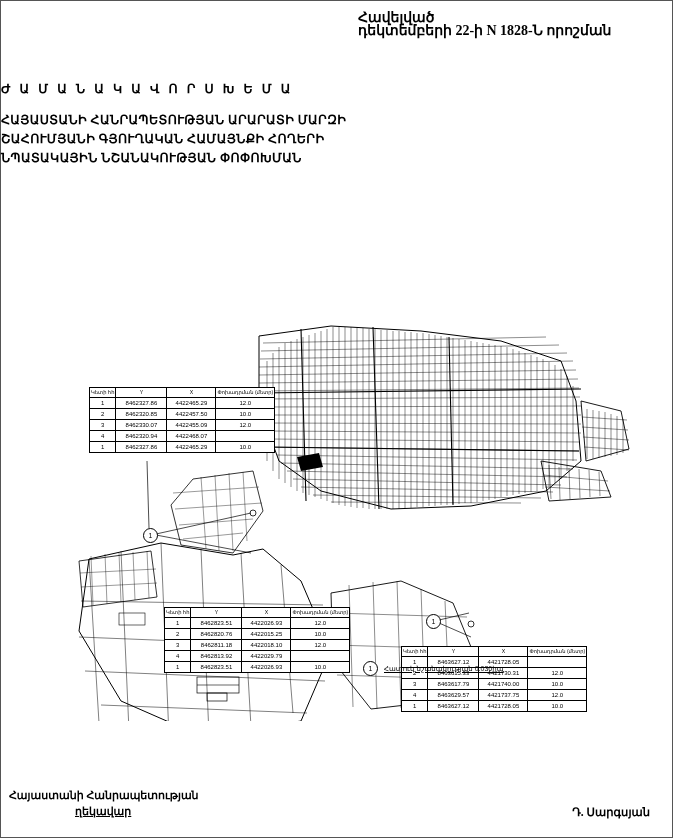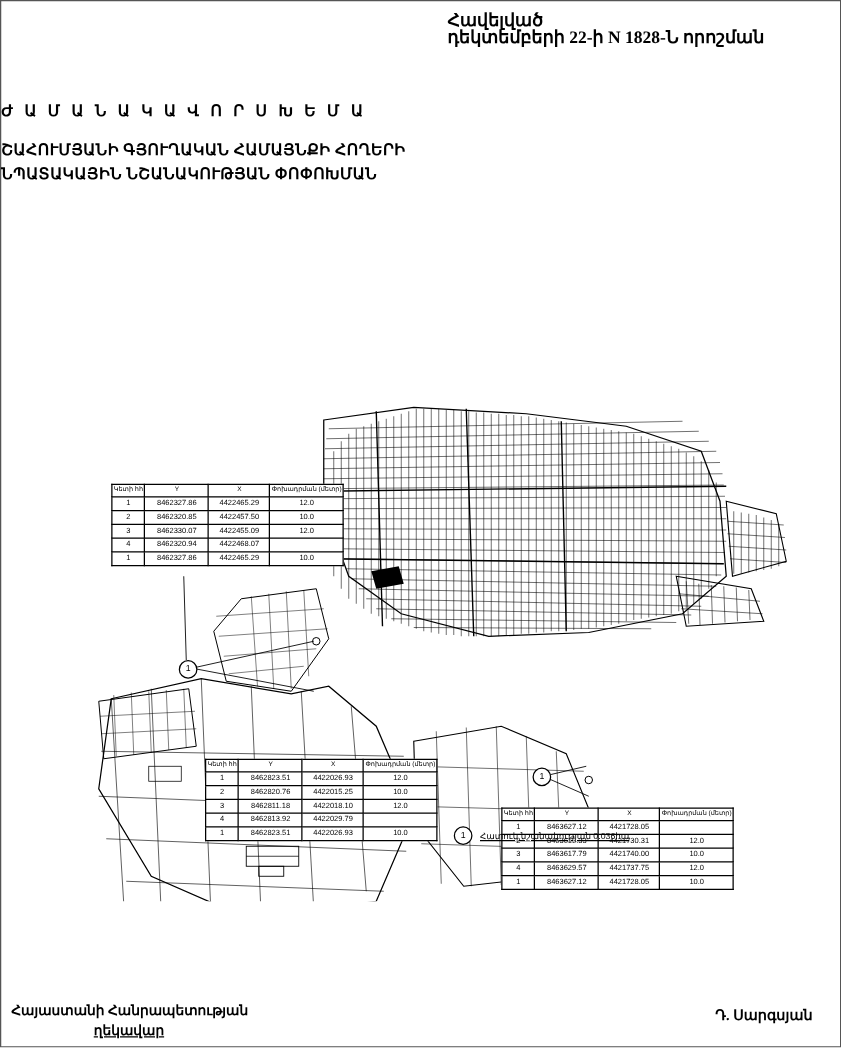--- a/index.html
+++ b/index.html
@@ -103,21 +103,21 @@
     display:flex;align-items:center;gap:6px;
   }
   .legend .marker{position:static;}
   .legend .legend-text{
     text-decoration:underline;
     white-space:nowrap;
   }
   
   .footer-left{
     position:absolute;
-    left:8px;bottom:4px;
+    left:8px;bottom:18px;
     font-size:11px;
     line-height:16px;
     font-weight:bold;
   }
   .footer-left .ln3{ padding-left:66px;text-decoration:underline; }
   .footer-right{
     position:absolute;
     right:22px;bottom:18px;
     font-size:11.5px;
     font-weight:bold;
@@ -130,20 +130,21 @@
 <div class="page">
 
   <div class="approval">
     <div>Հավելված</div>
     <div>դեկտեմբերի 22-ի N 1828-Ն որոշման</div>
   </div>
 
   <div class="title-block">
     <div class="t-main">Ժ Ա Մ Ա Ն Ա Կ Ա Վ Ո Ր  Ս Խ Ե Մ Ա</div>
     <div class="t-sub">
+      <div>ՀԱՅԱՍՏԱՆԻ ՀԱՆՐԱՊԵՏՈՒԹՅԱՆ ԱՐԱՐԱՏԻ ՄԱՐԶԻ</div>
       <div>ՇԱՀՈՒՄՅԱՆԻ ԳՅՈՒՂԱԿԱՆ ՀԱՄԱՅՆՔԻ ՀՈՂԵՐԻ</div>
       <div>ՆՊԱՏԱԿԱՅԻՆ ՆՇԱՆԱԿՈՒԹՅԱՆ ՓՈՓՈԽՄԱՆ</div>
     </div>
   </div>
 
   <div class="map-area">
     <svg class="mapsvg" width="673" height="560" viewBox="0 0 673 560">
       <g stroke="#000" fill="none" stroke-width="0.6">
 
         <g id="dense-block">

